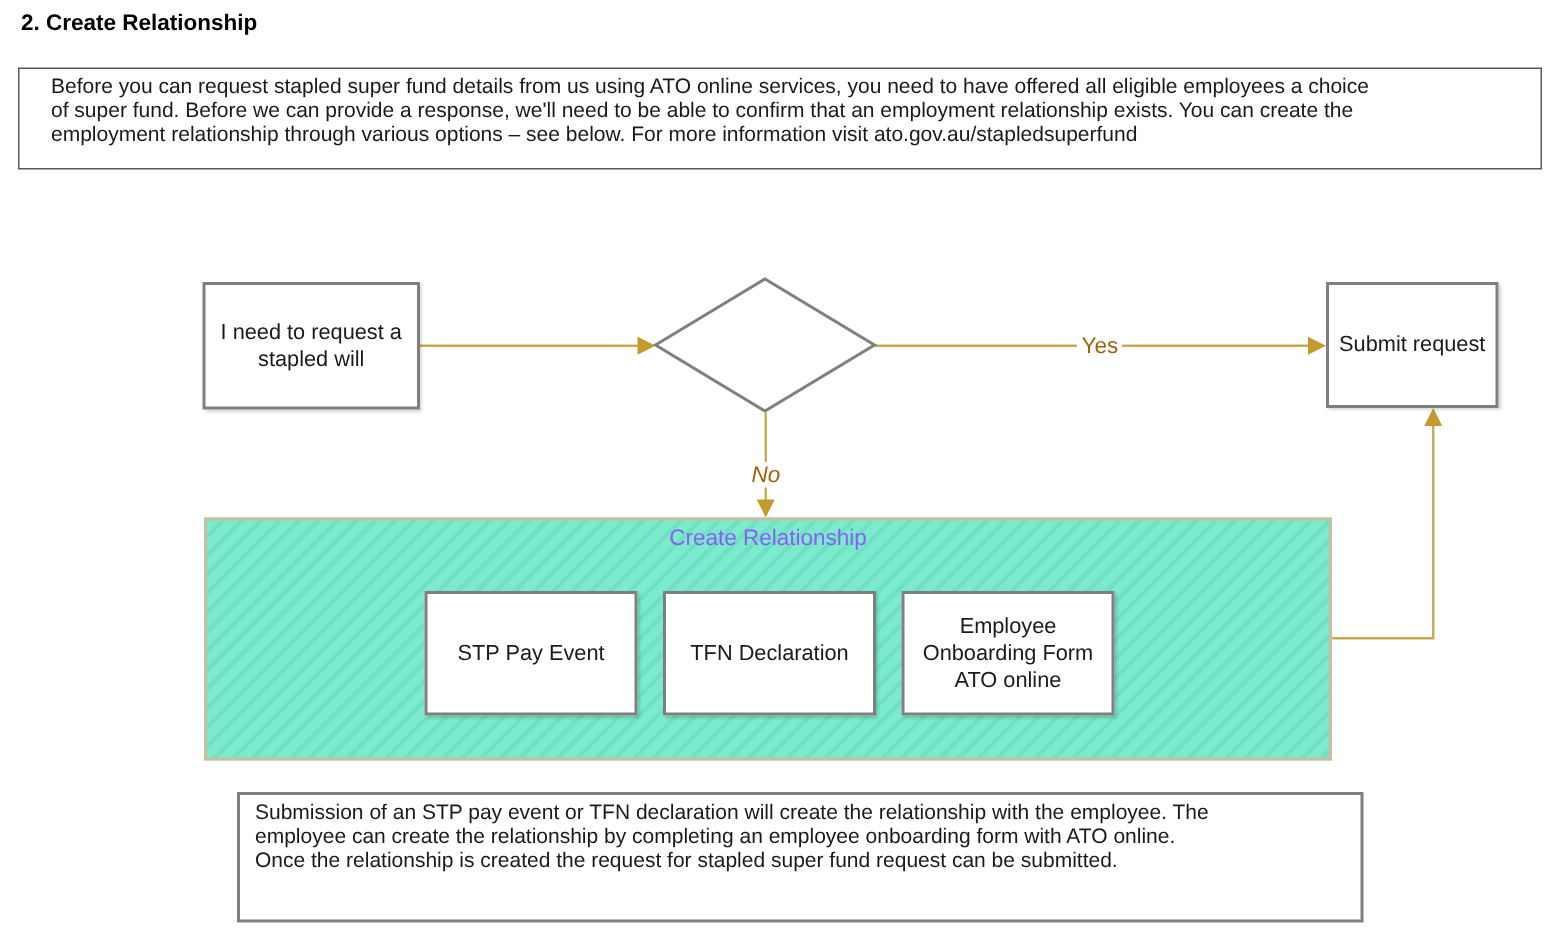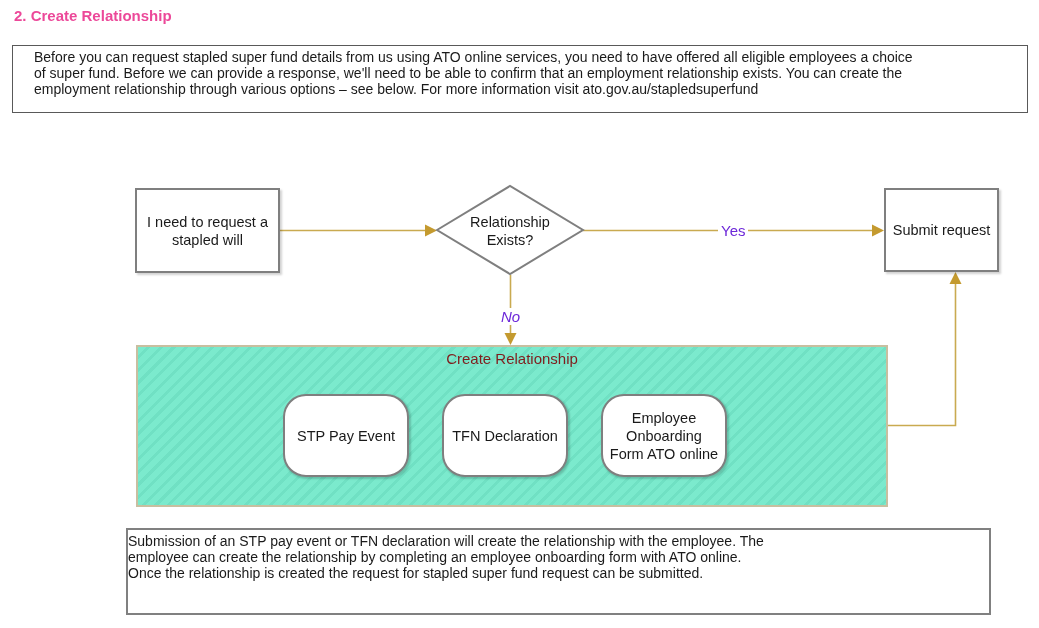--- a/index.html
+++ b/index.html
@@ -10,58 +10,58 @@
     width: 1039px;
     height: 628px;
     background: #ffffff;
     overflow: hidden;
   }
   .page-title {
     position: absolute;
     left: 14px; top: 7px;
     font-size: 15px;
     font-weight: 700;
-    color: #ec4899;
+    color: #000000;
   }
   .note-box {
     position: absolute;
     background: #ffffff;
     white-space: pre-line;
     font-size: 14px;
     line-height: 16.2px;
     overflow: hidden;
   }
   .intro-box {
     left: 12px; top: 45px;
     width: 1016px; height: 68px;
     border: 1px solid #595959;
     padding: 3px 21px;
   }
   .footer-box {
-    left: 126px; top: 528px;
-    width: 865px; height: 87px;
+    left: 158px; top: 528px;
+    width: 751px; height: 87px;
     border: 2px solid #808080;
-    padding: 3px 0;
+    padding: 3px 10px;
   }
   .flow-node {
     position: absolute;
     background: #ffffff;
     border: 2px solid #7F7F7F;
     display: flex;
     align-items: center;
     justify-content: center;
     text-align: center;
     font-size: 14.5px;
     line-height: 18px;
     padding: 4px 6px;
     box-shadow: 1.5px 1.5px 2px rgba(0,0,0,0.18);
   }
   .start-node  { left: 135px; top: 188px; width: 145px; height: 85px; }
   .submit-node { left: 884px; top: 188px; width: 115px; height: 84px; }
-  .option-node { top: 394px; width: 126px; height: 83px; border-radius: 23px; }
+  .option-node { top: 394px; width: 142px; height: 83px; }
   .option-stp { left: 283px; }
   .option-tfn { left: 442px; }
   .option-eof { left: 601px; }
   .group-box {
     position: absolute;
     left: 136px; top: 345px;
     width: 752px; height: 162px;
     background-color: #7BEACD;
     background-image: repeating-linear-gradient(
       135deg,
@@ -69,41 +69,41 @@
       rgba(0,130,100,0.09) 6px, rgba(0,130,100,0.09) 9px
     );
     border: 2px solid #C8BFA0;
   }
   .group-title {
     position: absolute;
     left: 136px; top: 350px;
     width: 752px;
     text-align: center;
     font-size: 15px;
-    color: #7f1d1d;
+    color: #8b5cf6;
   }
   .decision-label {
     position: absolute;
     left: 445px; top: 213px;
     width: 130px; height: 36px;
     display: flex; align-items: center; justify-content: center;
     text-align: center;
     font-size: 14.5px;
     line-height: 18px;
   }
   .connector-layer {
     position: absolute;
     left: 0; top: 0;
     width: 1039px; height: 628px;
     pointer-events: none;
   }
   .edge-label {
     position: absolute;
     background: #ffffff;
-    color: #6d28d9;
+    color: #a16207;
     font-size: 15px;
     padding: 0 3px;
     line-height: 17px;
   }
   .yes-label { left: 718px; top: 222px; }
   .no-label  { left: 498px; top: 308px; font-style: italic; }
 </style>
 </head>
 <body>
 
@@ -129,23 +129,20 @@
     <polyline points="888,425.5 955.5,425.5 955.5,281" fill="none" stroke="#C9AA50" stroke-width="1.6"></polyline>
     <polygon points="955.5,272 949.5,284 961.5,284" fill="#C49A2F"></polygon>
 
     <polygon points="437,230 510,186 583,230 510,274" fill="#ffffff" stroke="#7F7F7F" stroke-width="2"></polygon>
   </svg>
 
   <div class="flow-node start-node">
     <span>I need to request a stapled will</span>
   </div>
 
-  <div class="decision-label">
-    <span>Relationship Exists?</span>
-  </div>
 
   <div class="edge-label yes-label">Yes</div>
   <div class="edge-label no-label">No</div>
 
   <div class="flow-node submit-node">
     <span>Submit request</span>
   </div>
 
   <div class="group-box"></div>
   <div class="group-title">Create Relationship</div>

